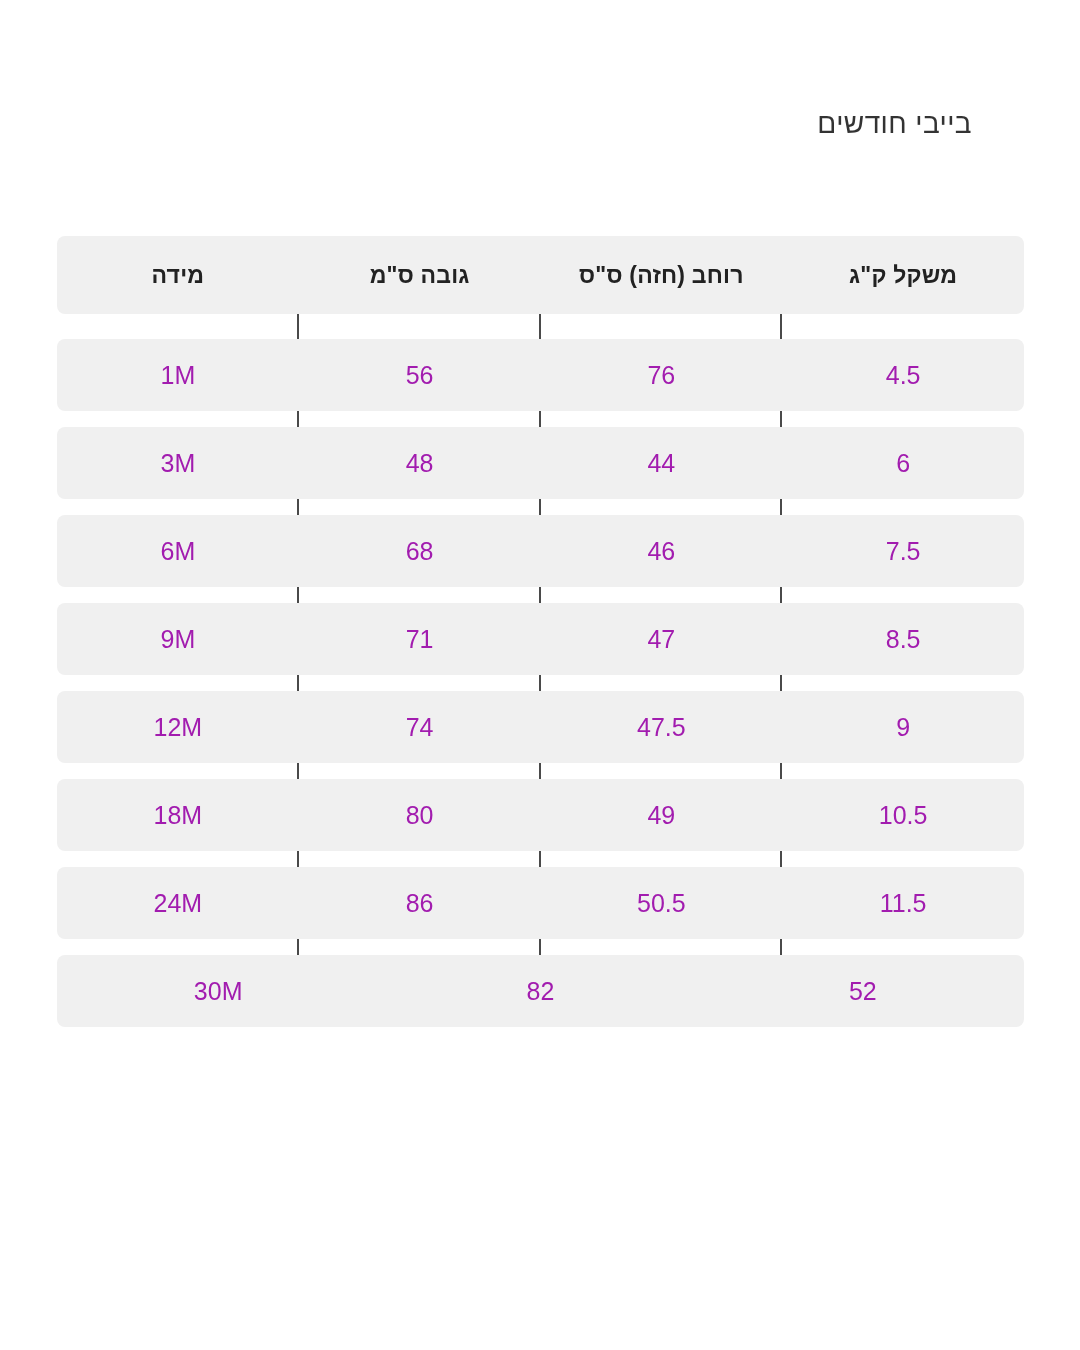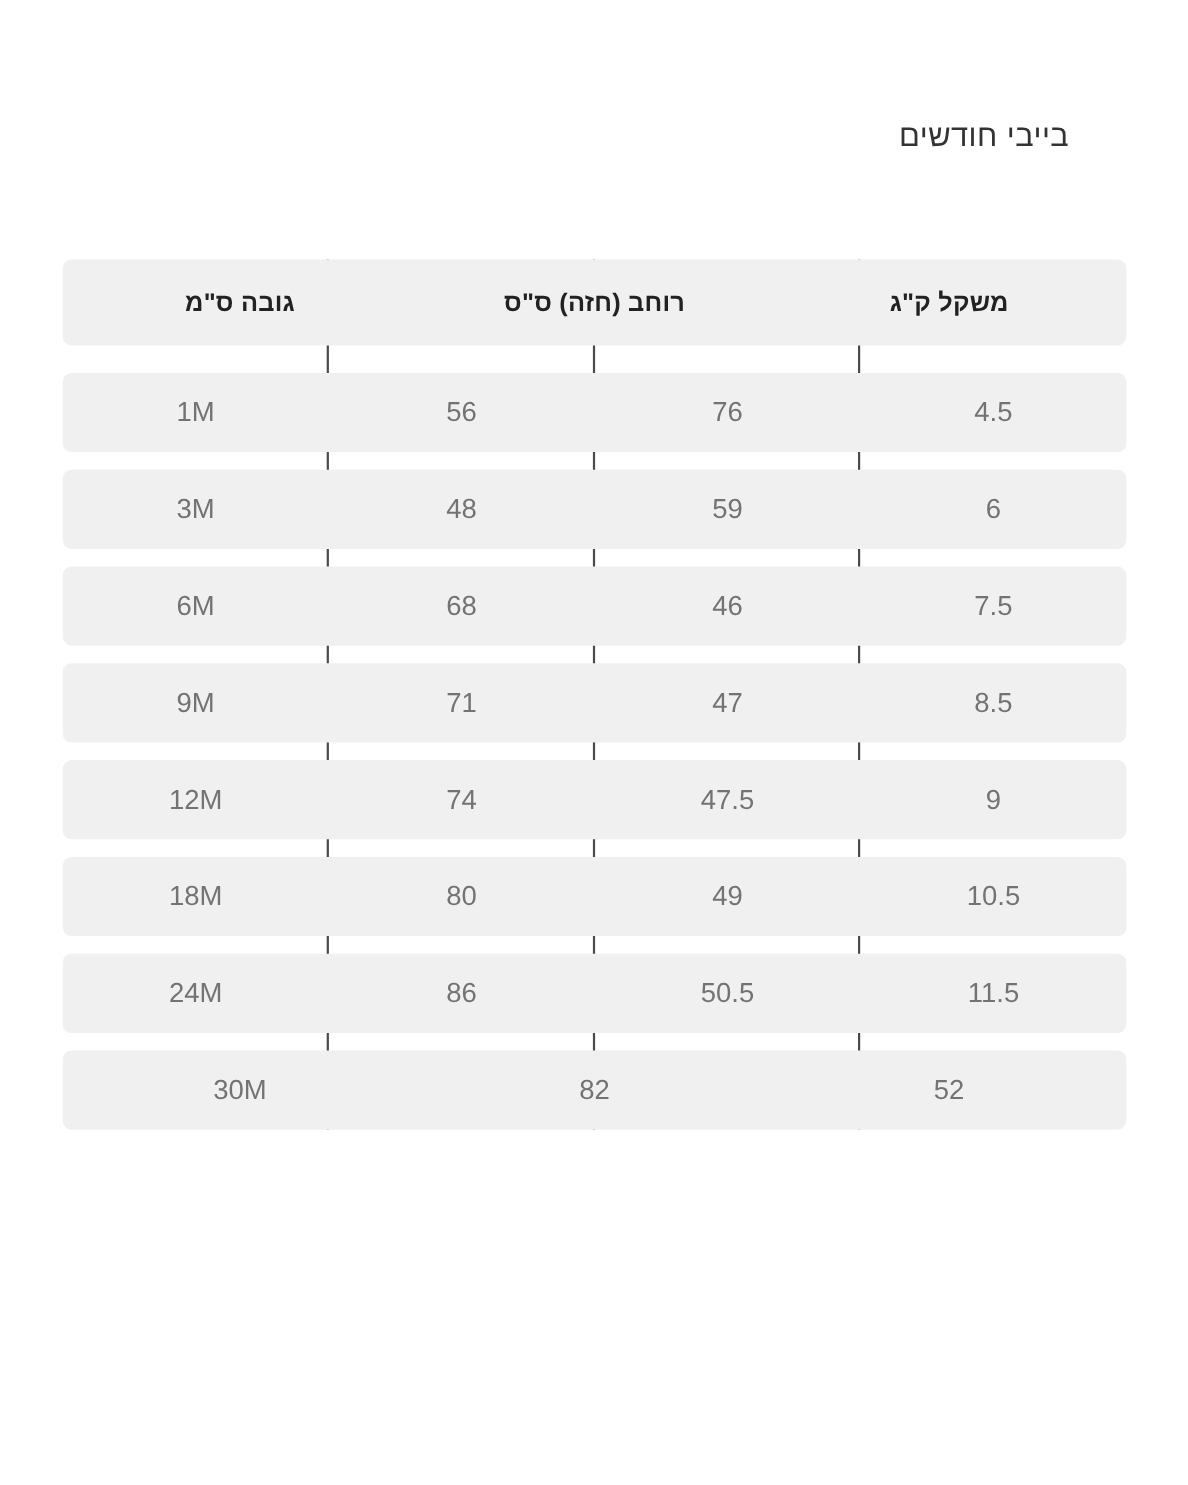--- a/index.html
+++ b/index.html
@@ -97,21 +97,21 @@
     padding: 0 8px;
   }
   .row.header .cell {
     font-size: 23px;
     font-weight: 700;
     letter-spacing: 0.2px;
   }
   .row.data .cell {
     font-size: 25px;
     font-weight: 400;
-    color: #737373;
+    color: #a21caf;
   }
   .cell.num {
     direction: ltr;
   }
 </style>
 </head>
 <body>
 
 <div class="page">
 
@@ -122,32 +122,33 @@
     <div class="dividers">
       <div class="divider d1"></div>
       <div class="divider d2"></div>
       <div class="divider d3"></div>
     </div>
 
     <div class="row header">
       <div class="cell">משקל ק"ג</div>
       <div class="cell">רוחב (חזה) ס"ס</div>
       <div class="cell">גובה ס"מ</div>
+      <div class="cell">מידה</div>
     </div>
 
     <div class="row data">
       <div class="cell num">4.5</div>
       <div class="cell num">76</div>
       <div class="cell num">56</div>
       <div class="cell num">1M</div>
     </div>
 
     <div class="row data">
       <div class="cell num">6</div>
-      <div class="cell num">59</div>
+      <div class="cell num">44</div>
       <div class="cell num">48</div>
       <div class="cell num">3M</div>
     </div>
 
     <div class="row data">
       <div class="cell num">7.5</div>
       <div class="cell num">46</div>
       <div class="cell num">68</div>
       <div class="cell num">6M</div>
     </div>

